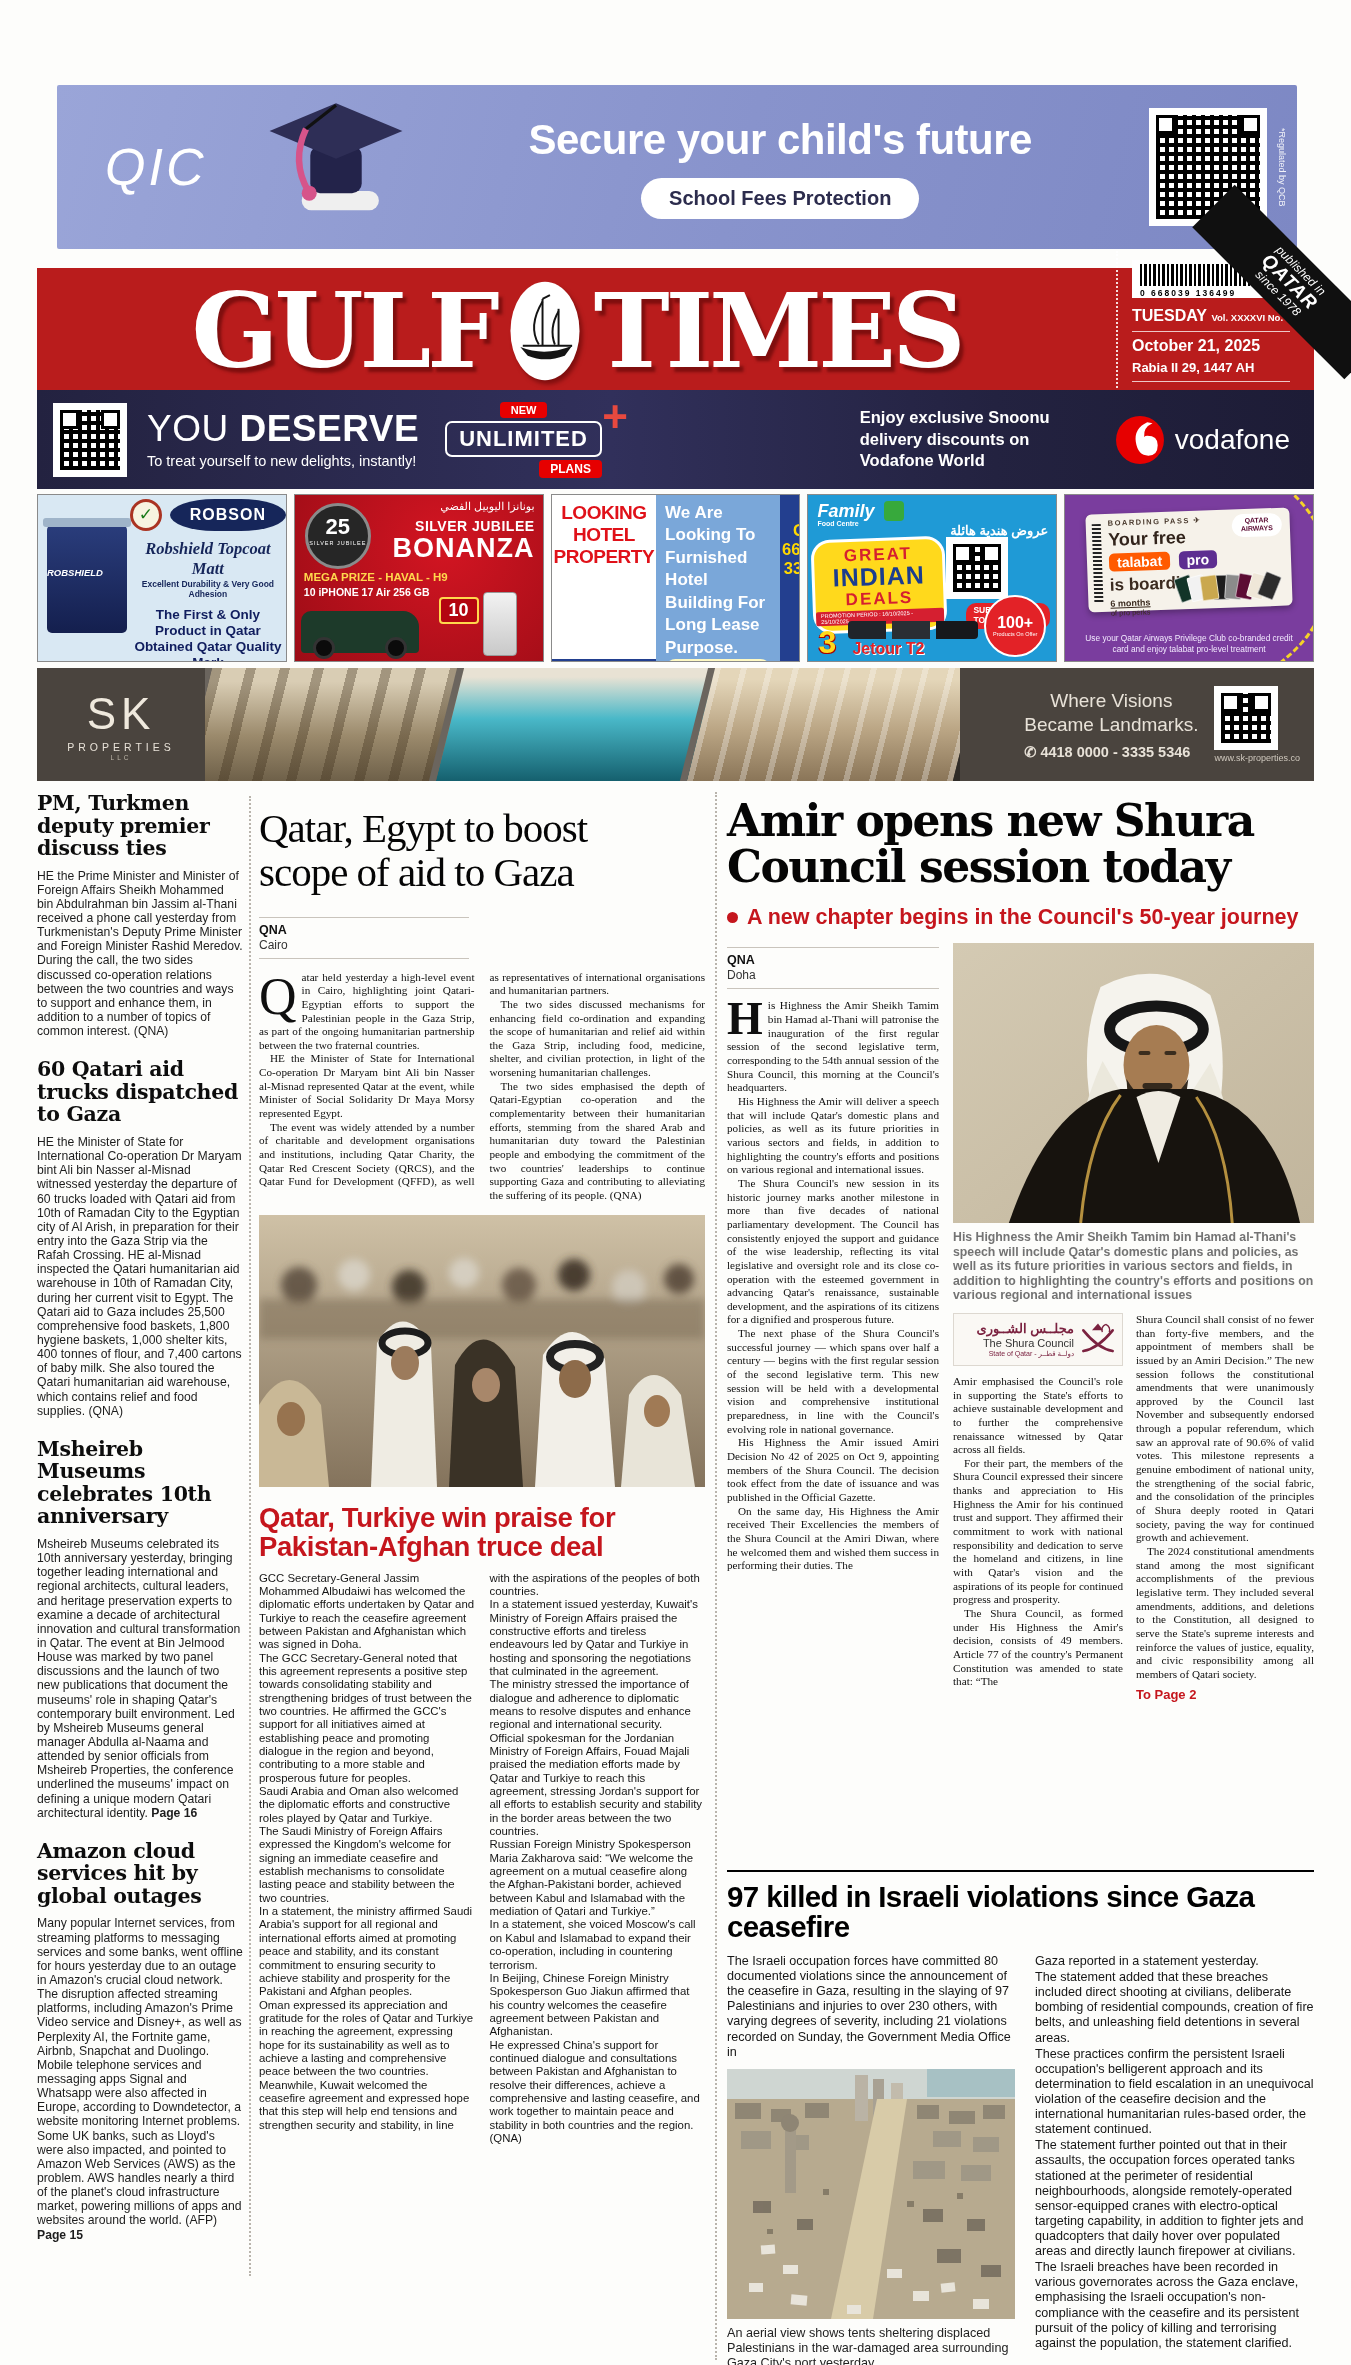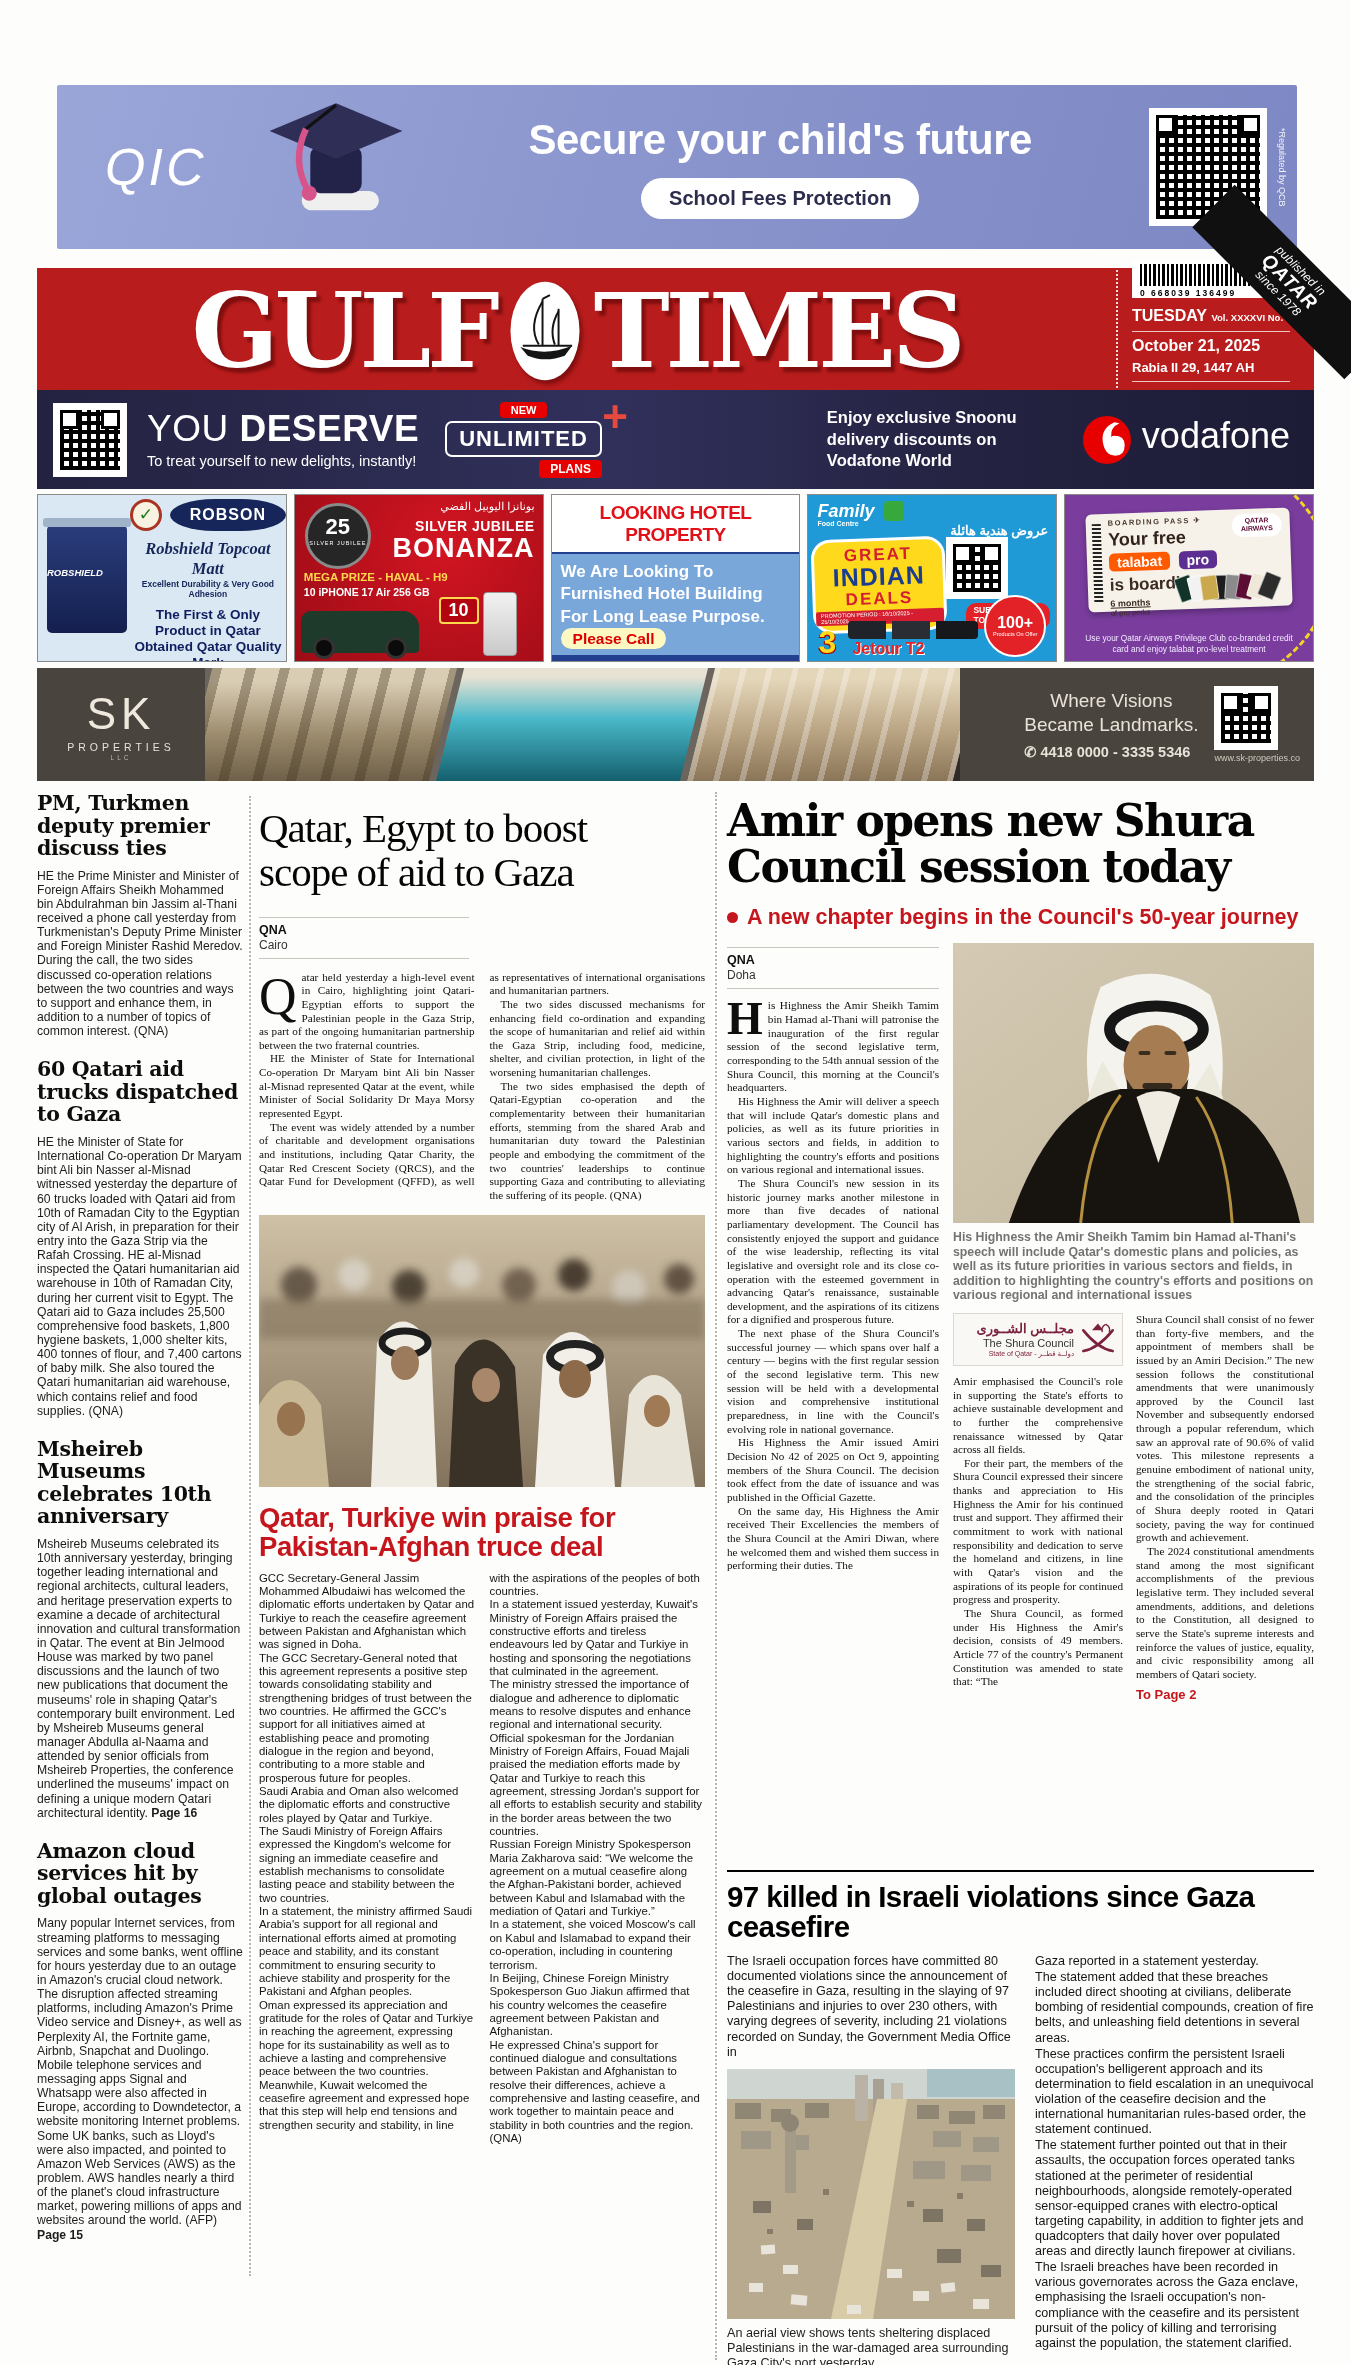--- a/index.html
+++ b/index.html
@@ -59,21 +59,21 @@
   .vod-qr{width:74px;height:74px;}
   .vod-you{font-size:37px;letter-spacing:.5px;line-height:1;}
   .vod-you .thin{font-weight:300;}
   .vod-sub{font-size:14.5px;margin-top:6px;}
   .vod-badge{display:flex;flex-direction:column;align-items:center;position:relative;margin:0 26px 0 6px;}
   .vb-new{background:#e60000;font-size:11px;font-weight:bold;padding:2px 11px;border-radius:4px;}
   .vb-unl{border:2px solid #fff;border-radius:7px;padding:3px 12px;font-size:22px;font-weight:bold;letter-spacing:1px;margin-top:3px;}
   .vb-plans{background:#e60000;font-size:12px;font-weight:bold;padding:2px 11px;border-radius:4px;margin-top:3px;align-self:flex-end;}
   .vb-plus{position:absolute;right:-26px;top:-10px;color:#e8493f;font-size:44px;font-weight:bold;}
   .vod-offer{font-size:16.5px;font-weight:bold;line-height:1.3;max-width:235px;margin-left:auto;}
-  .vod-brand{display:flex;gap:10px;font-size:36px;font-weight:500;margin-right:8px;}
+  .vod-brand{display:flex;align-items:center;gap:10px;font-size:28px;font-weight:500;margin-right:8px;}
   .vod-roundel{width:50px;height:50px;}
 
   
   .ads{position:absolute;left:37px;top:494px;width:1277px;height:168px;display:flex;gap:7px;}
   .ad{flex:1;border:1px solid #8a8a8a;box-sizing:border-box;position:relative;overflow:hidden;}
   
   .robson{background:#d9e8f3;}
   .rb-can{position:absolute;left:9px;top:30px;width:80px;height:108px;background:linear-gradient(#2a3d7c,#141f4e);border-radius:5px;}
   .rb-can::before{content:"";position:absolute;left:-4px;right:-4px;top:-7px;height:9px;background:#9fb4c9;border-radius:3px;}
   .rb-can span{position:absolute;left:0;right:0;top:42px;text-align:left;color:#fff;font-size:9.5px;font-style:italic;font-weight:bold;}
@@ -93,21 +93,21 @@
   .bz-t1{position:absolute;right:8px;top:23px;font-weight:bold;font-size:14px;letter-spacing:.5px;}
   .bz-t2{position:absolute;right:8px;top:38px;font-weight:900;font-size:27px;letter-spacing:1px;}
   .bz-prize1{position:absolute;left:9px;top:76px;color:#ffd84d;font-weight:bold;font-size:11.5px;}
   .bz-prize2{position:absolute;left:9px;top:91px;font-weight:bold;font-size:10.5px;}
   .bz-suv{position:absolute;left:6px;bottom:8px;width:118px;height:42px;background:#1d3a2a;border-radius:10px 16px 4px 4px;}
   .bz-suv::before,.bz-suv::after{content:"";position:absolute;bottom:-6px;width:16px;height:16px;border-radius:50%;background:#0b0b0b;border:3px solid #333;}
   .bz-suv::before{left:12px;} .bz-suv::after{right:12px;}
   .bz-10{position:absolute;right:64px;top:102px;background:#b30510;font-weight:900;font-size:18px;padding:1px 8px;border-radius:4px;border:2px solid #ffd84d;}
   .bz-fridge{position:absolute;right:26px;bottom:5px;width:32px;height:62px;background:linear-gradient(#f2f2f2,#c9c9c9);border-radius:4px;border:1px solid #999;}
   
-  .hotel{display:flex;flex-direction:column;background:#fff;}
+  .hotel{display:flex;flex-direction:row;background:#fff;}
   .ht-top{background:#fff;color:#e01119;font-weight:900;font-size:19px;text-align:center;padding:7px 2px 6px;letter-spacing:-0.5px;border-bottom:2px solid #223f8f;}
   .ht-mid{flex:1;background:#7aa7d9;color:#fff;font-weight:bold;font-size:17px;padding:7px 9px 4px;line-height:1.32;}
   .ht-call{background:#fef9c3;color:#d00;border-radius:15px;padding:2px 12px;font-size:15.5px;white-space:nowrap;}
   .ht-bot{background:#233f8f;color:#ffd800;font-weight:bold;font-size:16.5px;text-align:center;padding:7px 2px;}
   
   .family{background:#1f9ad6;color:#fff;}
   .fm-brand{position:absolute;left:9px;top:6px;font-weight:bold;font-size:18px;font-style:italic;}
   .fm-brand i{font-style:normal;font-size:7px;display:block;margin-top:-2px;}
   .fm-green{position:absolute;left:76px;top:6px;width:20px;height:20px;background:#37a93c;border-radius:4px;}
   .fm-arabic{position:absolute;right:8px;top:28px;font-size:13px;font-weight:bold;}

